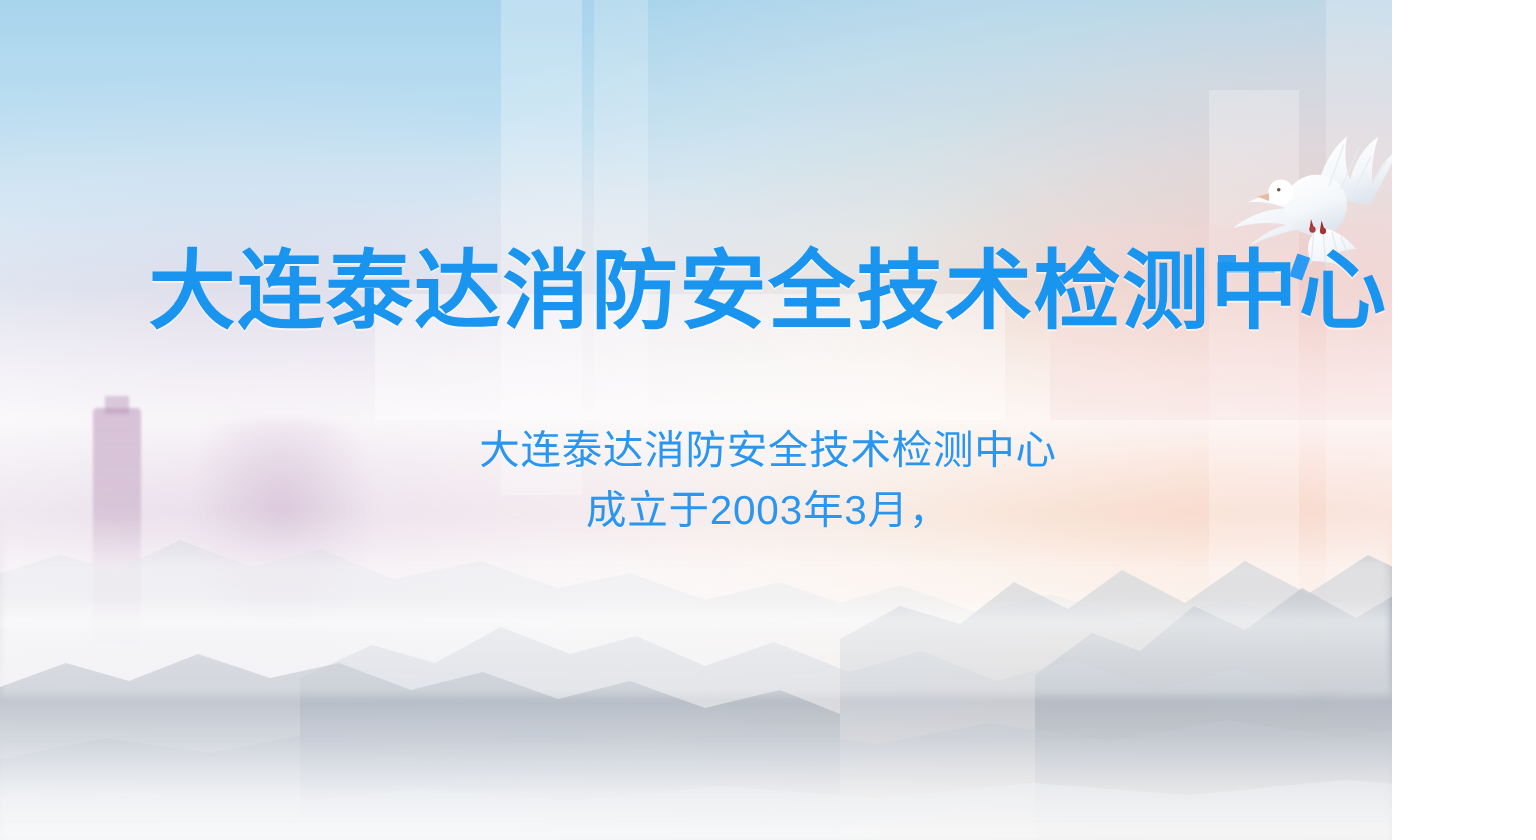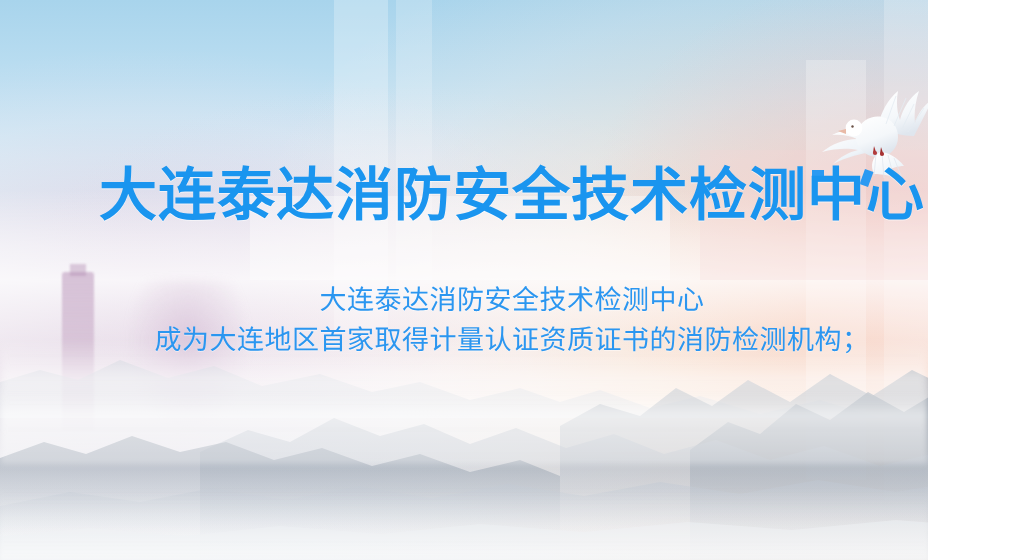--- a/index.html
+++ b/index.html
@@ -388,16 +388,16 @@
   </div>
 
   <div class="tick t1"></div>
   <div class="tick t2"></div>
   <div class="tick t3"></div>
 
   <div class="headline">大连泰达消防安全技术检测中心</div>
 
   <div class="body-copy">
     <span class="line">大连泰达消防安全技术检测中心</span>
-    <span class="line">成为大连地区首家取得计量认证资质证书的消防检测机构；</span>
+    <span class="line">成立于2003年3月，</span>
   </div>
 
 </div>
 
 </body></html>

